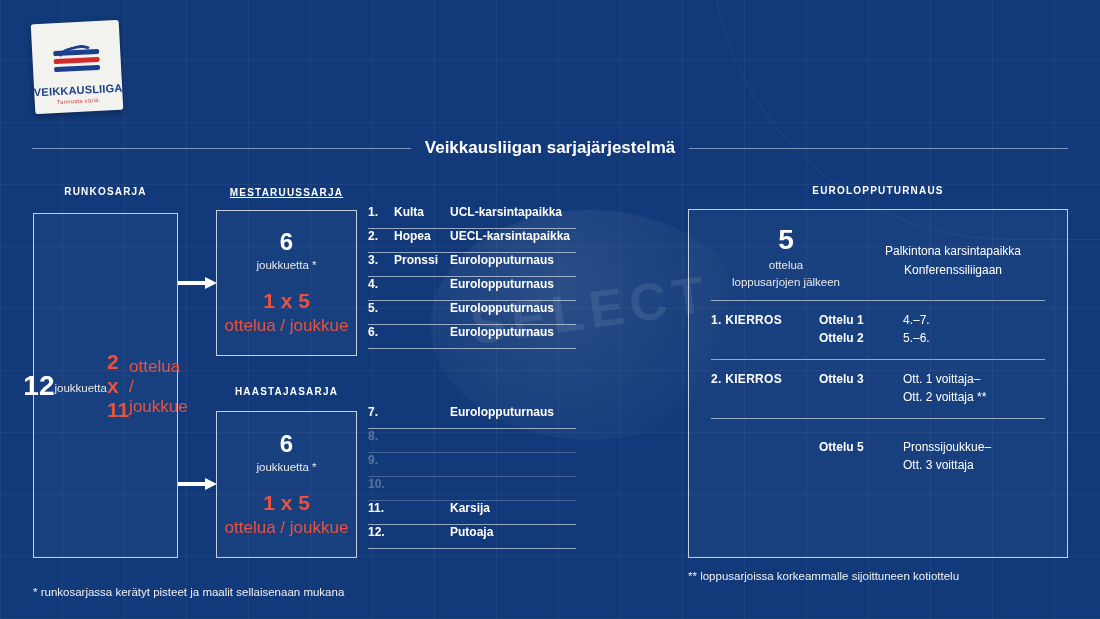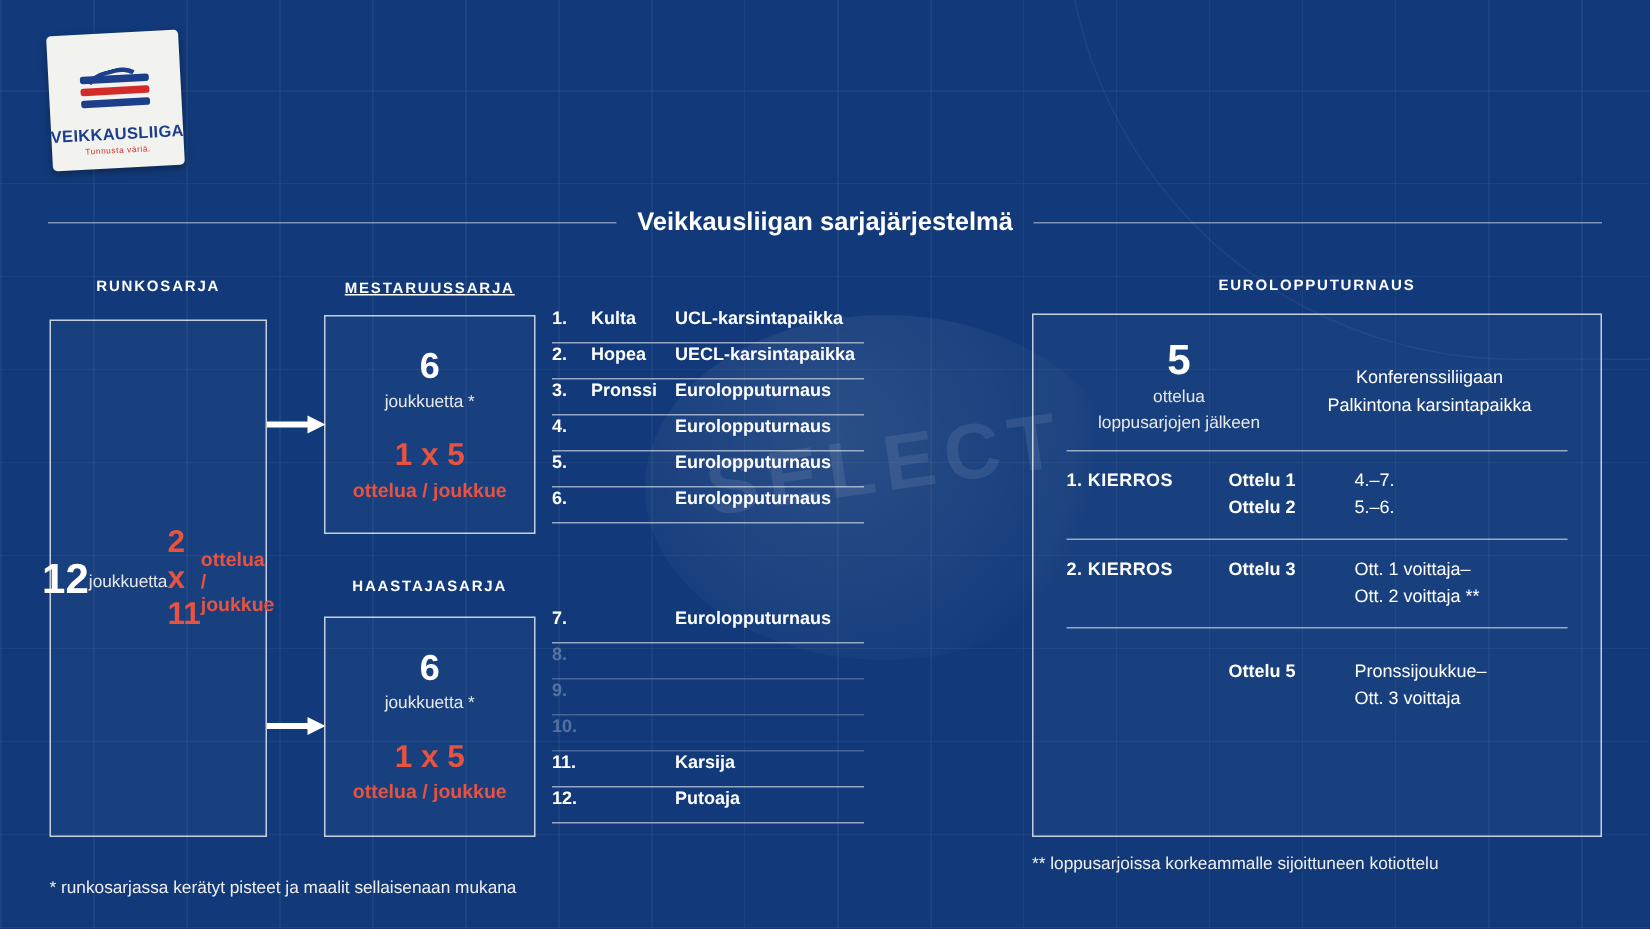--- a/index.html
+++ b/index.html
@@ -114,21 +114,21 @@
   }
   .euro {
     position:absolute; left:688px; top:209px; width:380px; height:349px;
     padding:16px 22px 12px 22px;
   }
   .big-num { font-size:28px; font-weight:bold; line-height:1; }
   .big-num.small { font-size:24px; }
   .sub { font-size:11.5px; color:#e8e8e8; margin-top:5px; }
   .red { color:#e8523f; }
   .red-big { font-size:21px; font-weight:bold; }
-  .red-sub { font-size:13px; margin-top:3px;font-weight:bold; }
+  .red-sub { font-size:17px; margin-top:3px; }
   .spacer-line { height:18px; }
 
   .head-runko { position:absolute; left:33px; top:186px; width:145px; }
   .head-mest  { position:absolute; left:216px; top:187px; width:141px;text-decoration:underline; }
   .head-haast { position:absolute; left:216px; top:386px; width:141px; }
   .head-euro  { position:absolute; left:688px; top:185px; width:380px; }
 
   
   .arrow { position:absolute; height:11px; }
   .arrow .shaft { position:absolute; left:0; top:4px; height:4px; background:#ffffff; }
@@ -305,22 +305,22 @@
 </div>
 
 <div class="box euro">
   <div class="euro-top">
     <div class="euro-top-left">
       <div class="big-num">5</div>
       <div class="sub">ottelua</div>
       <div class="sub">loppusarjojen jälkeen</div>
     </div>
     <div class="euro-top-right">
+      <div>Palkintona karsintapaikka</div>
       <div>Konferenssiliigaan</div>
-      <div>Palkintona karsintapaikka</div>
     </div>
   </div>
   <div class="euro-hr"></div>
 
   <div class="euro-row">
     <span class="rnd">1. KIERROS</span>
     <span class="ot">Ottelu 1</span>
     <span class="ds">4.–7.</span>
   </div>
   <div class="euro-row">

